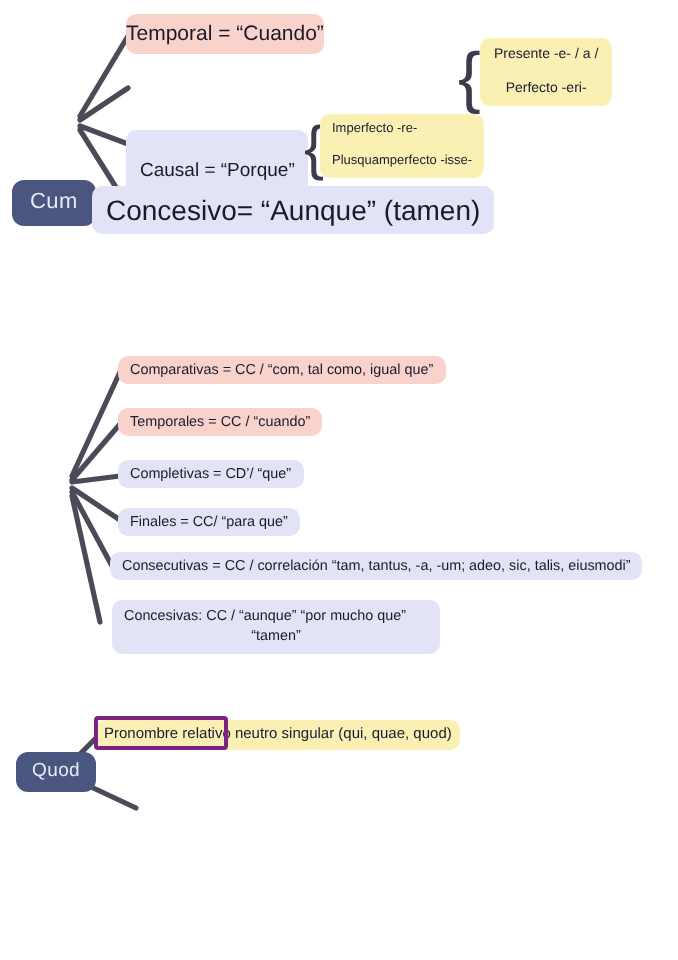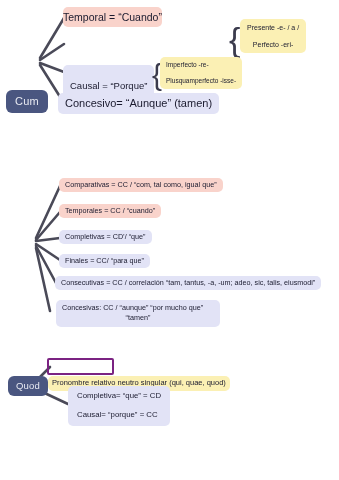--- a/index.html
+++ b/index.html
@@ -95,21 +95,21 @@
     </g>
   </svg>
 
   <div class="node" style="left:6px; top:52px;margin-top:38px;">Cum</div>
 
   <div class="leaf pink" style="left:63px; top:7px; padding:4px 0; font-size:10.5px;">Temporal = “Cuando”</div>
 
 
   <div class="leaf lav" style="left:63px; top:65px; padding:16px 7px; font-size:9.5px;">Causal = “Porque”</div>
 
-  <div class="leaf lav" style="left:58px; top:93px; padding:4px 7px; font-size:11px;">Concesivo= “Aunque” (tamen)</div>
+  <div class="leaf lav" style="left:46px; top:93px; padding:4px 7px; font-size:14px;">Concesivo= “Aunque” (tamen)</div>
 
   <div class="brace" style="left:229px; top:22px; font-size:34px;">{</div>
   <div class="sub" style="left:240px; top:19px; padding:5px 7px; font-size:7px;">
     <div class="ctr" style="margin-bottom:10px;">Presente -e- / a /</div>
     <div class="ctr">Perfecto -eri-</div>
   </div>
 
   <div class="brace" style="left:152px; top:60px; font-size:30px;">{</div>
   <div class="sub" style="left:160px; top:57px; padding:5px 6px; font-size:6.5px;">
     <div style="margin-bottom:9px;">Imperfecto -re-</div>
@@ -127,23 +127,19 @@
 
   <div class="leaf lav" style="left:55px; top:276px; padding:3px 6px; font-size:7.2px;">Consecutivas = CC / correlación “tam, tantus, -a, -um; adeo, sic, talis, eiusmodi”</div>
 
   <div class="leaf lav" style="left:56px; top:300px; padding:4px 6px; font-size:7.2px; width:152px; white-space:normal;">
     <div>Concesivas: CC / “aunque” “por mucho que”</div>
     <div class="ctr" style="margin-top:2px;">“tamen”</div>
   </div>
 
   <div class="node" style="left:8px; top:376px; font-size:9.5px; padding:5px 8px;">Quod</div>
 
-  <div class="leaf yellow" style="left:48px; top:376px; padding:3px 4px; font-size:7.5px;">
+  <div class="leaf yellow" style="left:48px; top:360px; padding:3px 4px; font-size:7.5px;">
     <span>Pronombre relativo</span><span> neutro singular (qui, quae, quod)</span>
   </div>
   <div class="hl-box" style="left:47px; top:358px; width:67px; height:17px;"></div>
 
-  <div class="leaf lav" style="left:68px; top:386px; padding:6px 9px; font-size:7.8px;">
-    <div>Completiva= “que” = CD</div>
-    <div style="margin-top:10px;">Causal= “porque” = CC</div>
-  </div>
 
 </div>
 
 </body></html>

